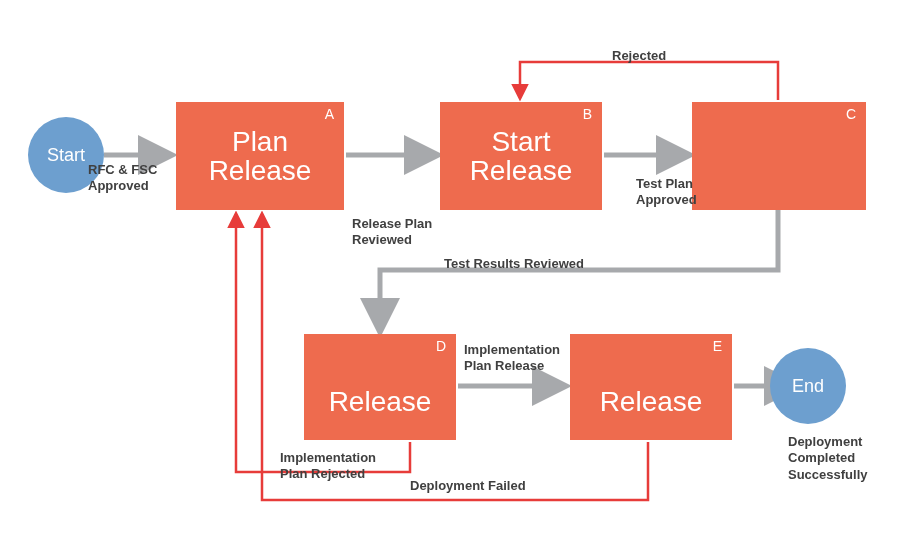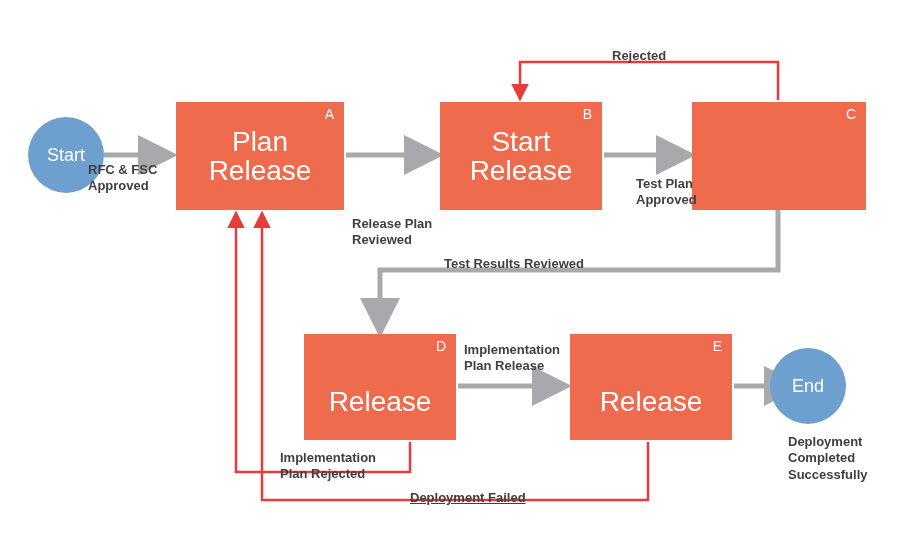--- a/index.html
+++ b/index.html
@@ -128,20 +128,20 @@
 </div>
 <div class="label" style="left:444px; top:256px;">
   <span>Test Results Reviewed</span>
 </div>
 <div class="label" style="left:464px; top:342px;">
   <span>Implementation</span><br><span>Plan Release</span>
 </div>
 <div class="label" style="left:280px; top:450px;">
   <span>Implementation</span><br><span>Plan Rejected</span>
 </div>
-<div class="label" style="left:410px; top:490px;text-decoration:underline;">
+<div class="label" style="left:410px; top:478px;">
   <span>Deployment Failed</span>
 </div>
 <div class="label" style="left:788px; top:434px;">
   <span>Deployment</span><br>
   <span>Completed</span><br>
   <span>Successfully</span>
 </div>
 
 </body></html>

